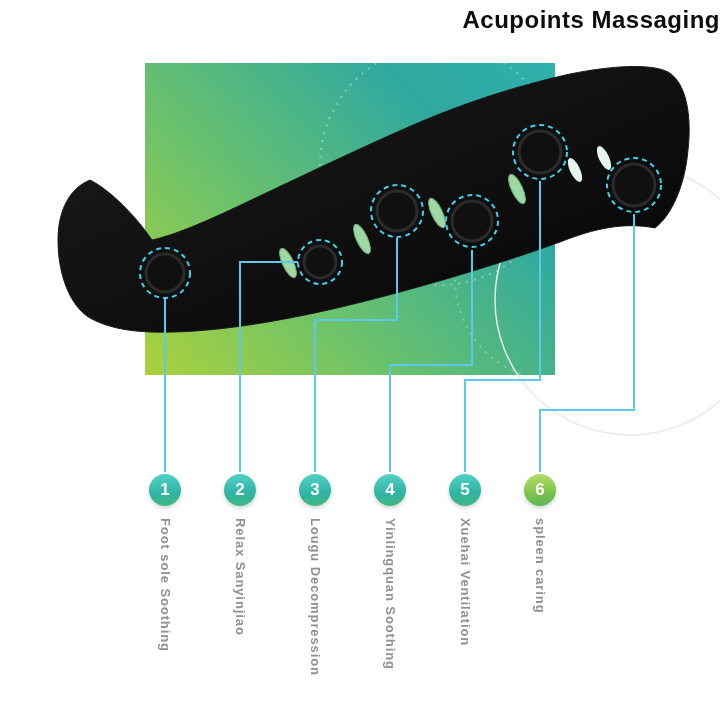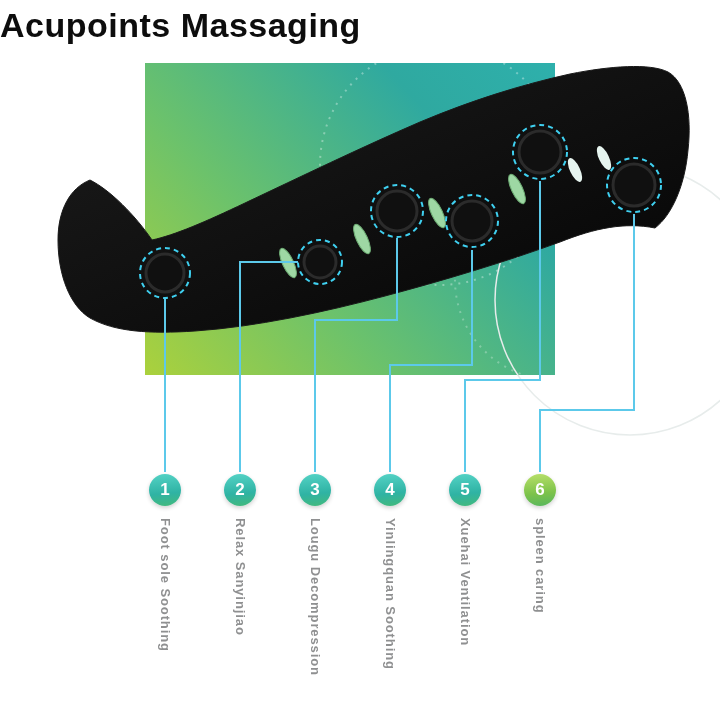--- a/index.html
+++ b/index.html
@@ -1,19 +1,19 @@
 <!DOCTYPE html>
 <html><head>
 <meta charset="utf-8">
 <style>
   * { margin:0; padding:0; box-sizing:border-box; }
   html,body { width:720px; height:720px; background:#ffffff; font-family:"Liberation Sans", sans-serif; }
   .page { position:relative; width:720px; height:720px; background:#ffffff; overflow:hidden; }
-  .title { position:absolute; top:6px; left:0; width:100%; text-align:left;
-           font-size:34px; font-weight:700; color:#0d0d0d; letter-spacing:.5px; }
+  .title { position:absolute; top:6px; left:0; width:100%; text-align:right;
+           font-size:24px; font-weight:700; color:#0d0d0d; letter-spacing:.5px; }
   .panel { position:absolute; left:145px; top:63px; width:410px; height:312px;
            background:linear-gradient(48deg,#abd13c 0%,#6cc26b 35%,#2fa9a0 75%,#2eb0ac 100%); }
   .art { position:absolute; left:0; top:0; }
   .badge { position:absolute; width:32px; height:32px; border-radius:50%;
            color:#ffffff; font-size:17px; font-weight:700;
            display:flex; align-items:center; justify-content:center;
            background:linear-gradient(175deg,#55d3c6 0%,#2fb3a4 60%,#43b97b 100%);
            box-shadow:0 2px 4px rgba(0,0,0,.18); }
   .badge.green { background:linear-gradient(175deg,#b9e06a 0%,#7cc24a 60%,#57b65e 100%); }
   .vlabel { position:absolute; transform:rotate(90deg); transform-origin:0 0;

